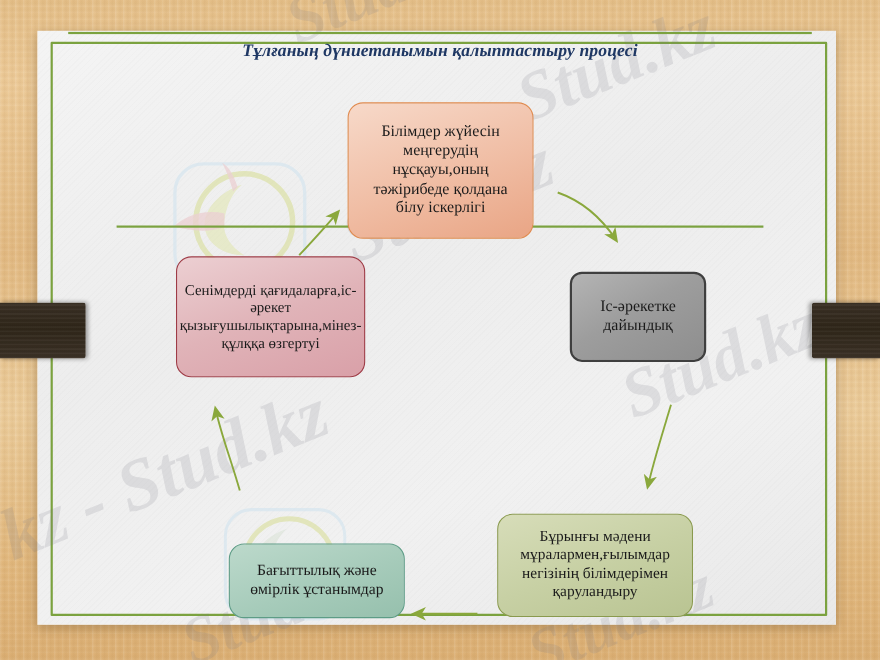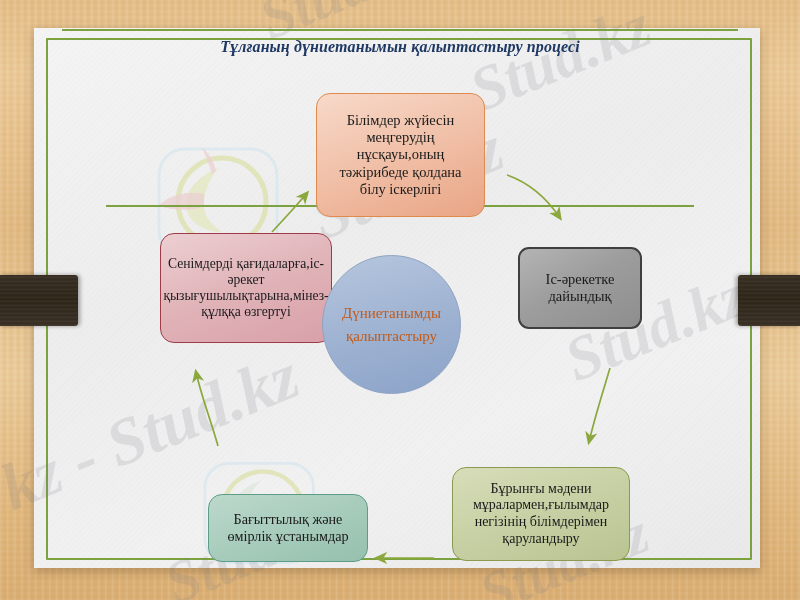--- a/index.html
+++ b/index.html
@@ -161,20 +161,19 @@
     <path d="M434,558 C412,558 394,558 377,558" fill="none" stroke="#8aa83c" stroke-width="1.7" marker-end="url(#ah)"></path>
 
     <path d="M218,446 C210,418 201,395 196,372" fill="none" stroke="#8aa83c" stroke-width="1.7" marker-end="url(#ah)"></path>
 
     <path d="M272,232 C285,218 297,205 307,193" fill="none" stroke="#8aa83c" stroke-width="1.7" marker-end="url(#ah)"></path>
   </svg>
 
   <div class="node n-top">Білімдер жүйесін меңгерудің нұсқауы,оның тәжірибеде қолдана білу іскерлігі</div>
   <div class="node n-left">Сенімдерді қағидаларға,іс-әрекет қызығушылықтарына,мінез-құлққа өзгертуі</div>
   <div class="node n-right">Іс-әрекетке дайындық</div>
-  <div class="node n-center">Дүниетанымды қалыптастыру</div>
   <div class="node n-botright">Бұрынғы мәдени мұралармен,ғылымдар негізінің білімдерімен қаруландыру</div>
   <div class="node n-botleft">Бағыттылық және өмірлік ұстанымдар</div>
 
   <div class="bar bar-left"></div>
   <div class="bar bar-right"></div>
 
 </div>
 
 </body></html>

